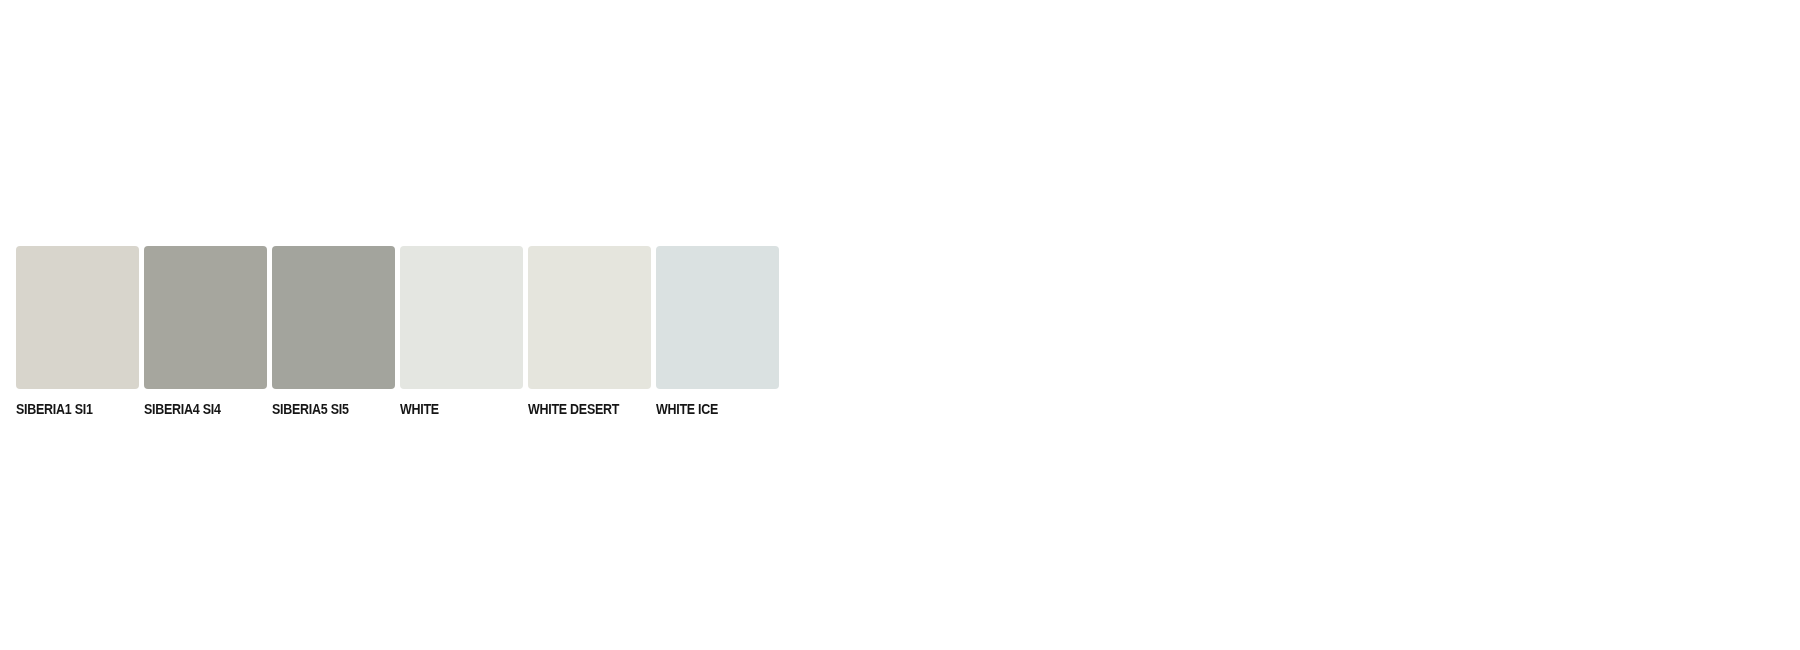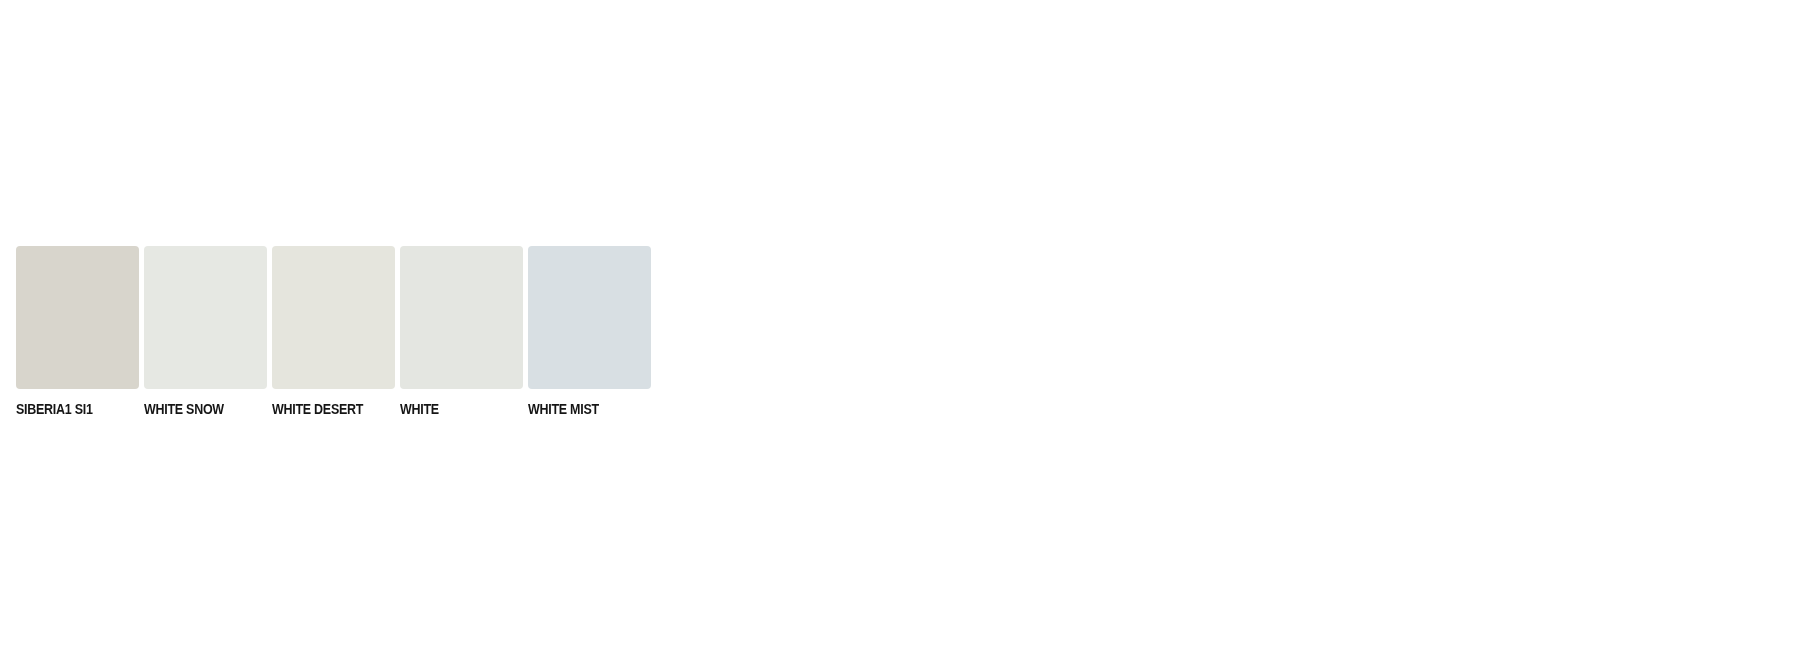--- a/index.html
+++ b/index.html
@@ -66,29 +66,33 @@
 </head>
 <body style="background: rgb(255, 255, 255);">
 
 <div id="palette-board" style="background: rgb(255, 255, 255);">
   <div id="swatch-row">
       <div class="swatch-cell">
         <div class="swatch-chip" style="background-color: rgb(216, 213, 204);"></div>
         <div class="swatch-label" style="color: rgb(21, 21, 21);">SIBERIA1 SI1</div>
       </div>
       <div class="swatch-cell">
-        <div class="swatch-chip" style="background-color: rgb(230, 232, 227);"></div>
-        <div class="swatch-label" style="color: rgb(21, 21, 21);">WHITE SNOW</div>
+        <div class="swatch-chip" style="background-color: rgb(166, 166, 158);"></div>
+        <div class="swatch-label" style="color: rgb(21, 21, 21);">SIBERIA4 SI4</div>
+      </div>
+      <div class="swatch-cell">
+        <div class="swatch-chip" style="background-color: rgb(163, 164, 157);"></div>
+        <div class="swatch-label" style="color: rgb(21, 21, 21);">SIBERIA5 SI5</div>
+      </div>
+      <div class="swatch-cell">
+        <div class="swatch-chip" style="background-color: rgb(228, 230, 225);"></div>
+        <div class="swatch-label" style="color: rgb(21, 21, 21);">WHITE</div>
       </div>
       <div class="swatch-cell">
         <div class="swatch-chip" style="background-color: rgb(229, 229, 221);"></div>
         <div class="swatch-label" style="color: rgb(21, 21, 21);">WHITE DESERT</div>
       </div>
       <div class="swatch-cell">
-        <div class="swatch-chip" style="background-color: rgb(228, 230, 225);"></div>
-        <div class="swatch-label" style="color: rgb(21, 21, 21);">WHITE</div>
-      </div>
-      <div class="swatch-cell">
-        <div class="swatch-chip" style="background-color: rgb(216, 223, 227);"></div>
-        <div class="swatch-label" style="color: rgb(21, 21, 21);">WHITE MIST</div>
+        <div class="swatch-chip" style="background-color: rgb(218, 225, 225);"></div>
+        <div class="swatch-label" style="color: rgb(21, 21, 21);">WHITE ICE</div>
       </div>
     </div>
 </div>
 
 </body></html>

